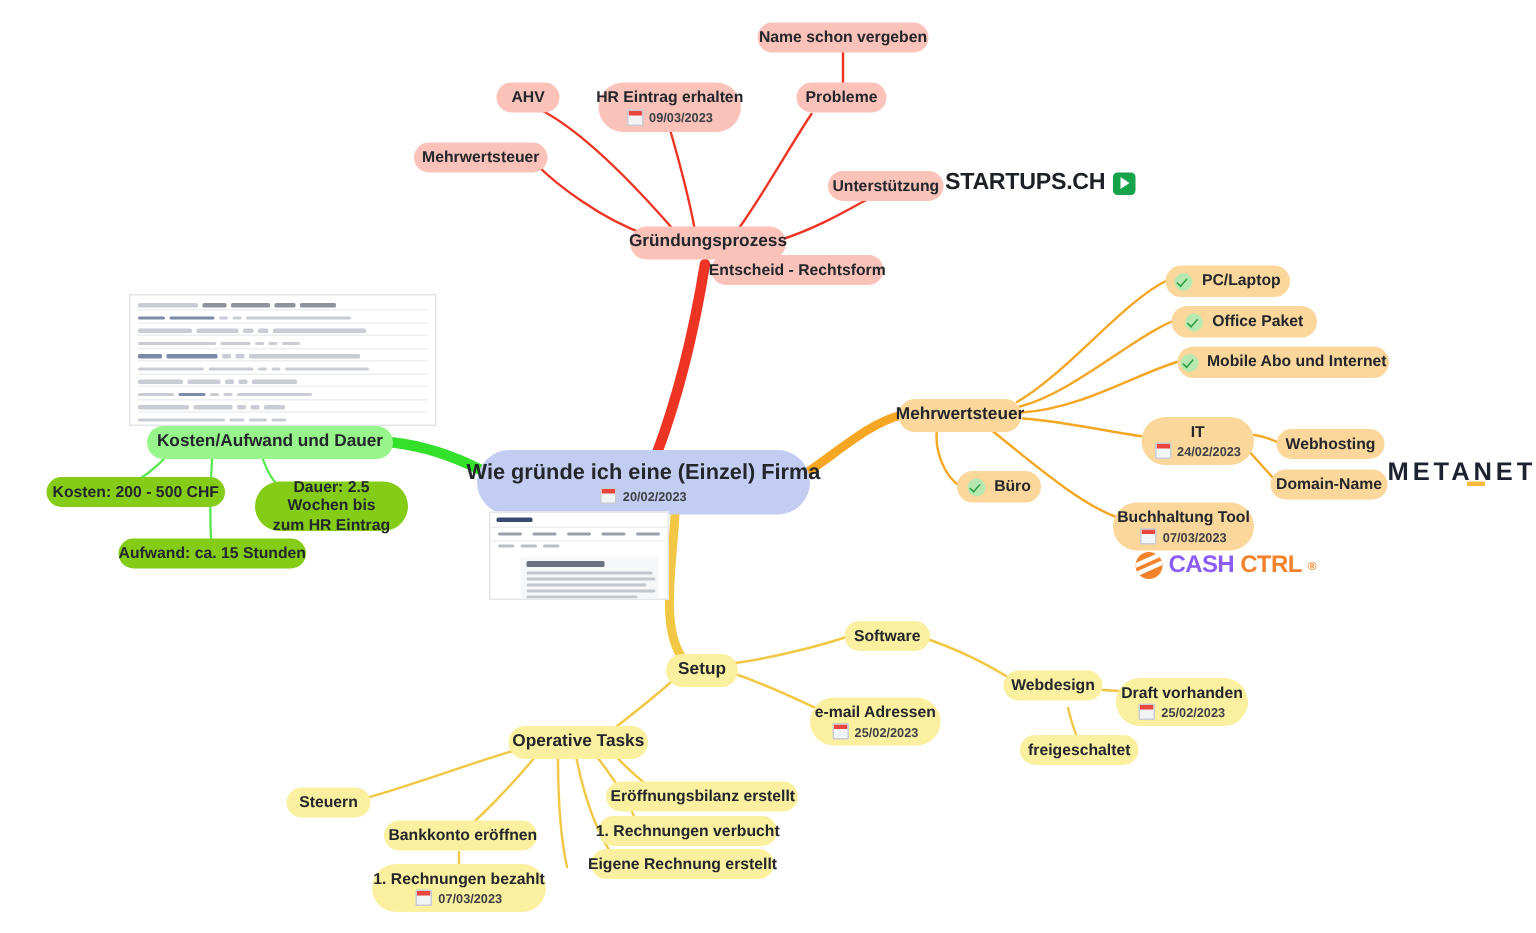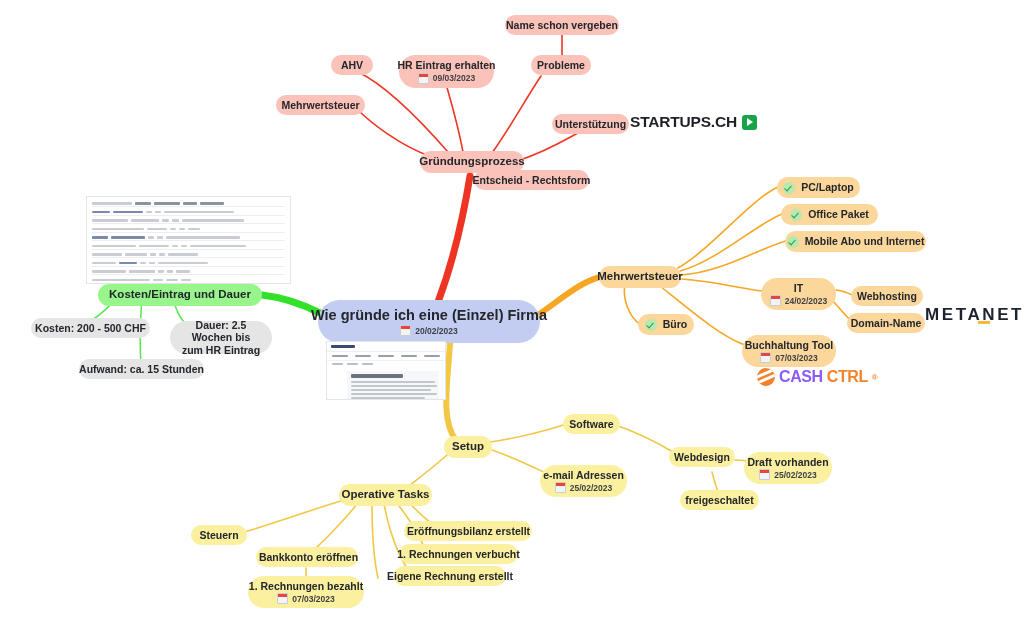--- a/index.html
+++ b/index.html
@@ -99,21 +99,21 @@
     height: 6px;
     border: solid #2f9e44;
     border-width: 0 1.8px 1.8px 0;
     transform: rotate(42deg);
   }
 
   
   .c-root   { background: #c3cdf2; font-size: 14.5px; }
   .c-red    { background: #fac2b8; font-size: 10.5px; }
   .c-red-b  { background: #fac2b8; font-size: 11.5px; }
-  .c-green  { background: #e5e5e5; font-size: 10.5px; text-align: center; }
+  .c-green  { background: #84cc16; font-size: 10.5px; text-align: center; }
   .c-green-b{ background: #97f58b; font-size: 11.5px; }
   .c-orange { background: #fcd79b; font-size: 10.5px; }
   .c-orange-b{ background: #fcd79b; font-size: 11.5px; }
   .c-yellow { background: #fbf0a0; font-size: 10.5px; }
   .c-yellow-b{ background: #fbf0a0; font-size: 11.5px; }
 
   
   .thumb {
     position: absolute;
     background: #ffffff;
@@ -340,21 +340,21 @@
   </div>
 
   <div class="node c-red" style="left:474px; top:170px; width:115px; height:20px;">
     <div class="label-row">
         <span class="label">Entscheid - Rechtsform</span>
       </div>
   </div>
 
   <div class="node c-green-b" style="left:98px; top:284px; width:164px; height:22px;">
     <div class="label-row">
-        <span class="label">Kosten/Eintrag und Dauer</span>
+        <span class="label">Kosten/Aufwand und Dauer</span>
       </div>
   </div>
 
   <div class="node c-green" style="left:31px; top:318px; width:119px; height:20px;">
     <div class="label-row">
         <span class="label">Kosten: 200 - 500 CHF</span>
       </div>
   </div>
 
   <div class="node c-green" style="left:79px; top:359px; width:125px; height:20px;">
@@ -512,21 +512,21 @@
         <span class="label">Eröffnungsbilanz erstellt</span>
       </div>
   </div>
 
   <div class="node c-yellow" style="left:399px; top:544px; width:119px; height:20px;">
     <div class="label-row">
         <span class="label">1. Rechnungen verbucht</span>
       </div>
   </div>
 
-  <div class="node c-yellow" style="left:394px; top:566px; width:112px; height:20px;text-align:right;">
+  <div class="node c-yellow" style="left:394px; top:566px; width:122px; height:20px;text-align:right;">
     <div class="label-row">
         <span class="label">Eigene Rechnung erstellt</span>
       </div>
   </div>
 
   <div class="thumb tbl-thumb" style="left:86px; top:196px; width:193px; height:78px;">
     <div class="tbl-row">
       <span class="tbl-cell" style="width:40px;"></span>
       <span class="tbl-cell h" style="width:16px;"></span>
       <span class="tbl-cell h" style="width:26px;"></span>

